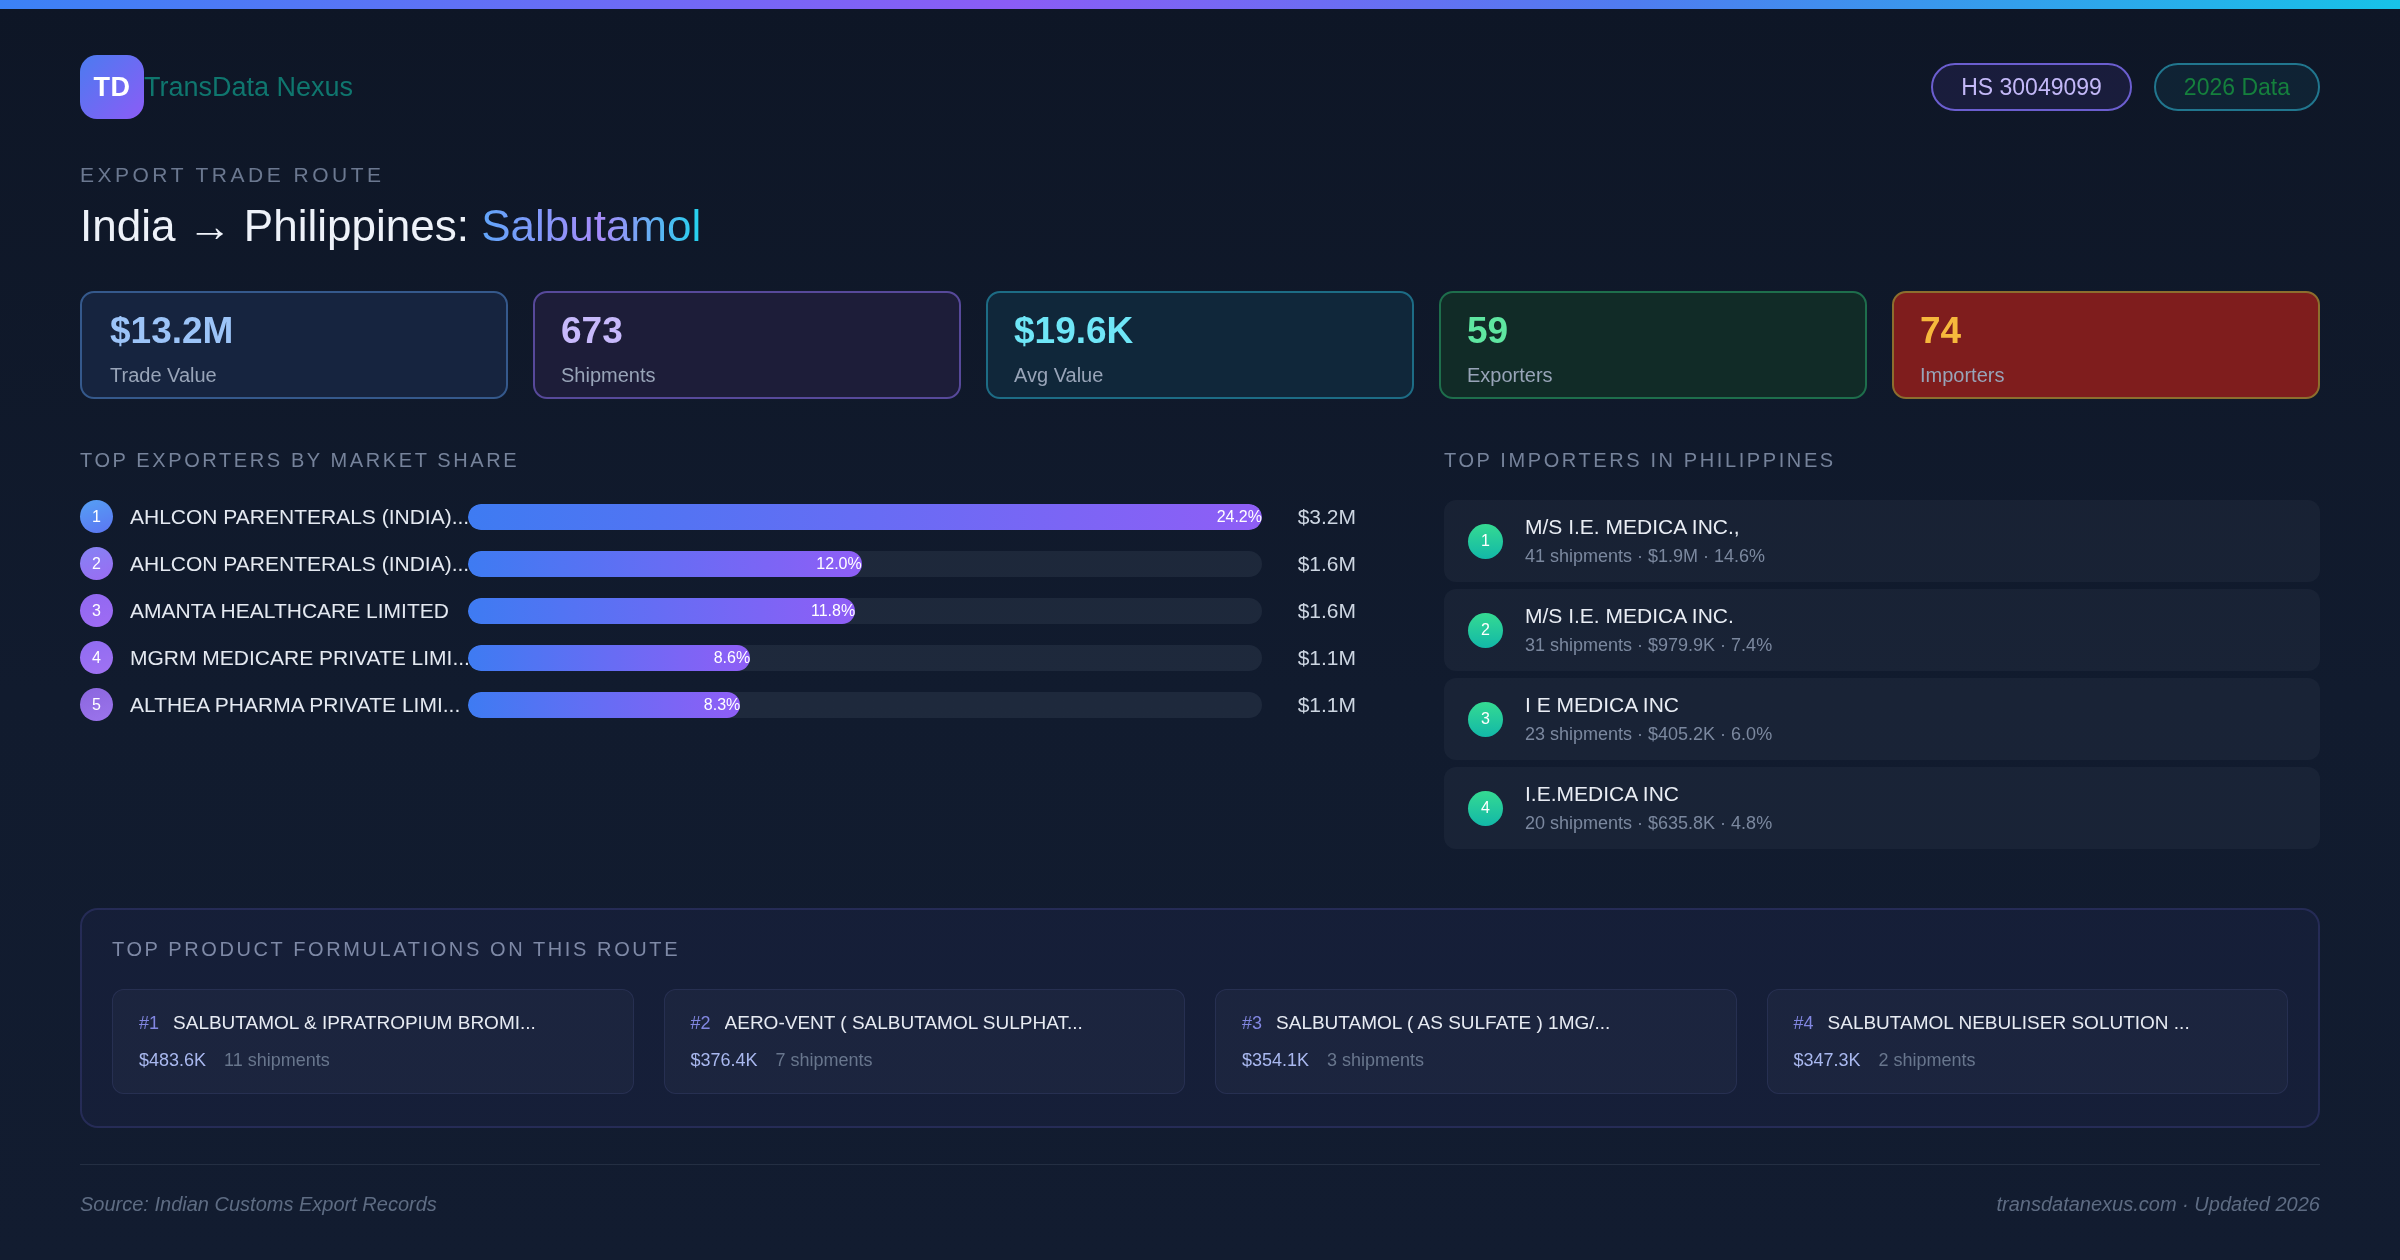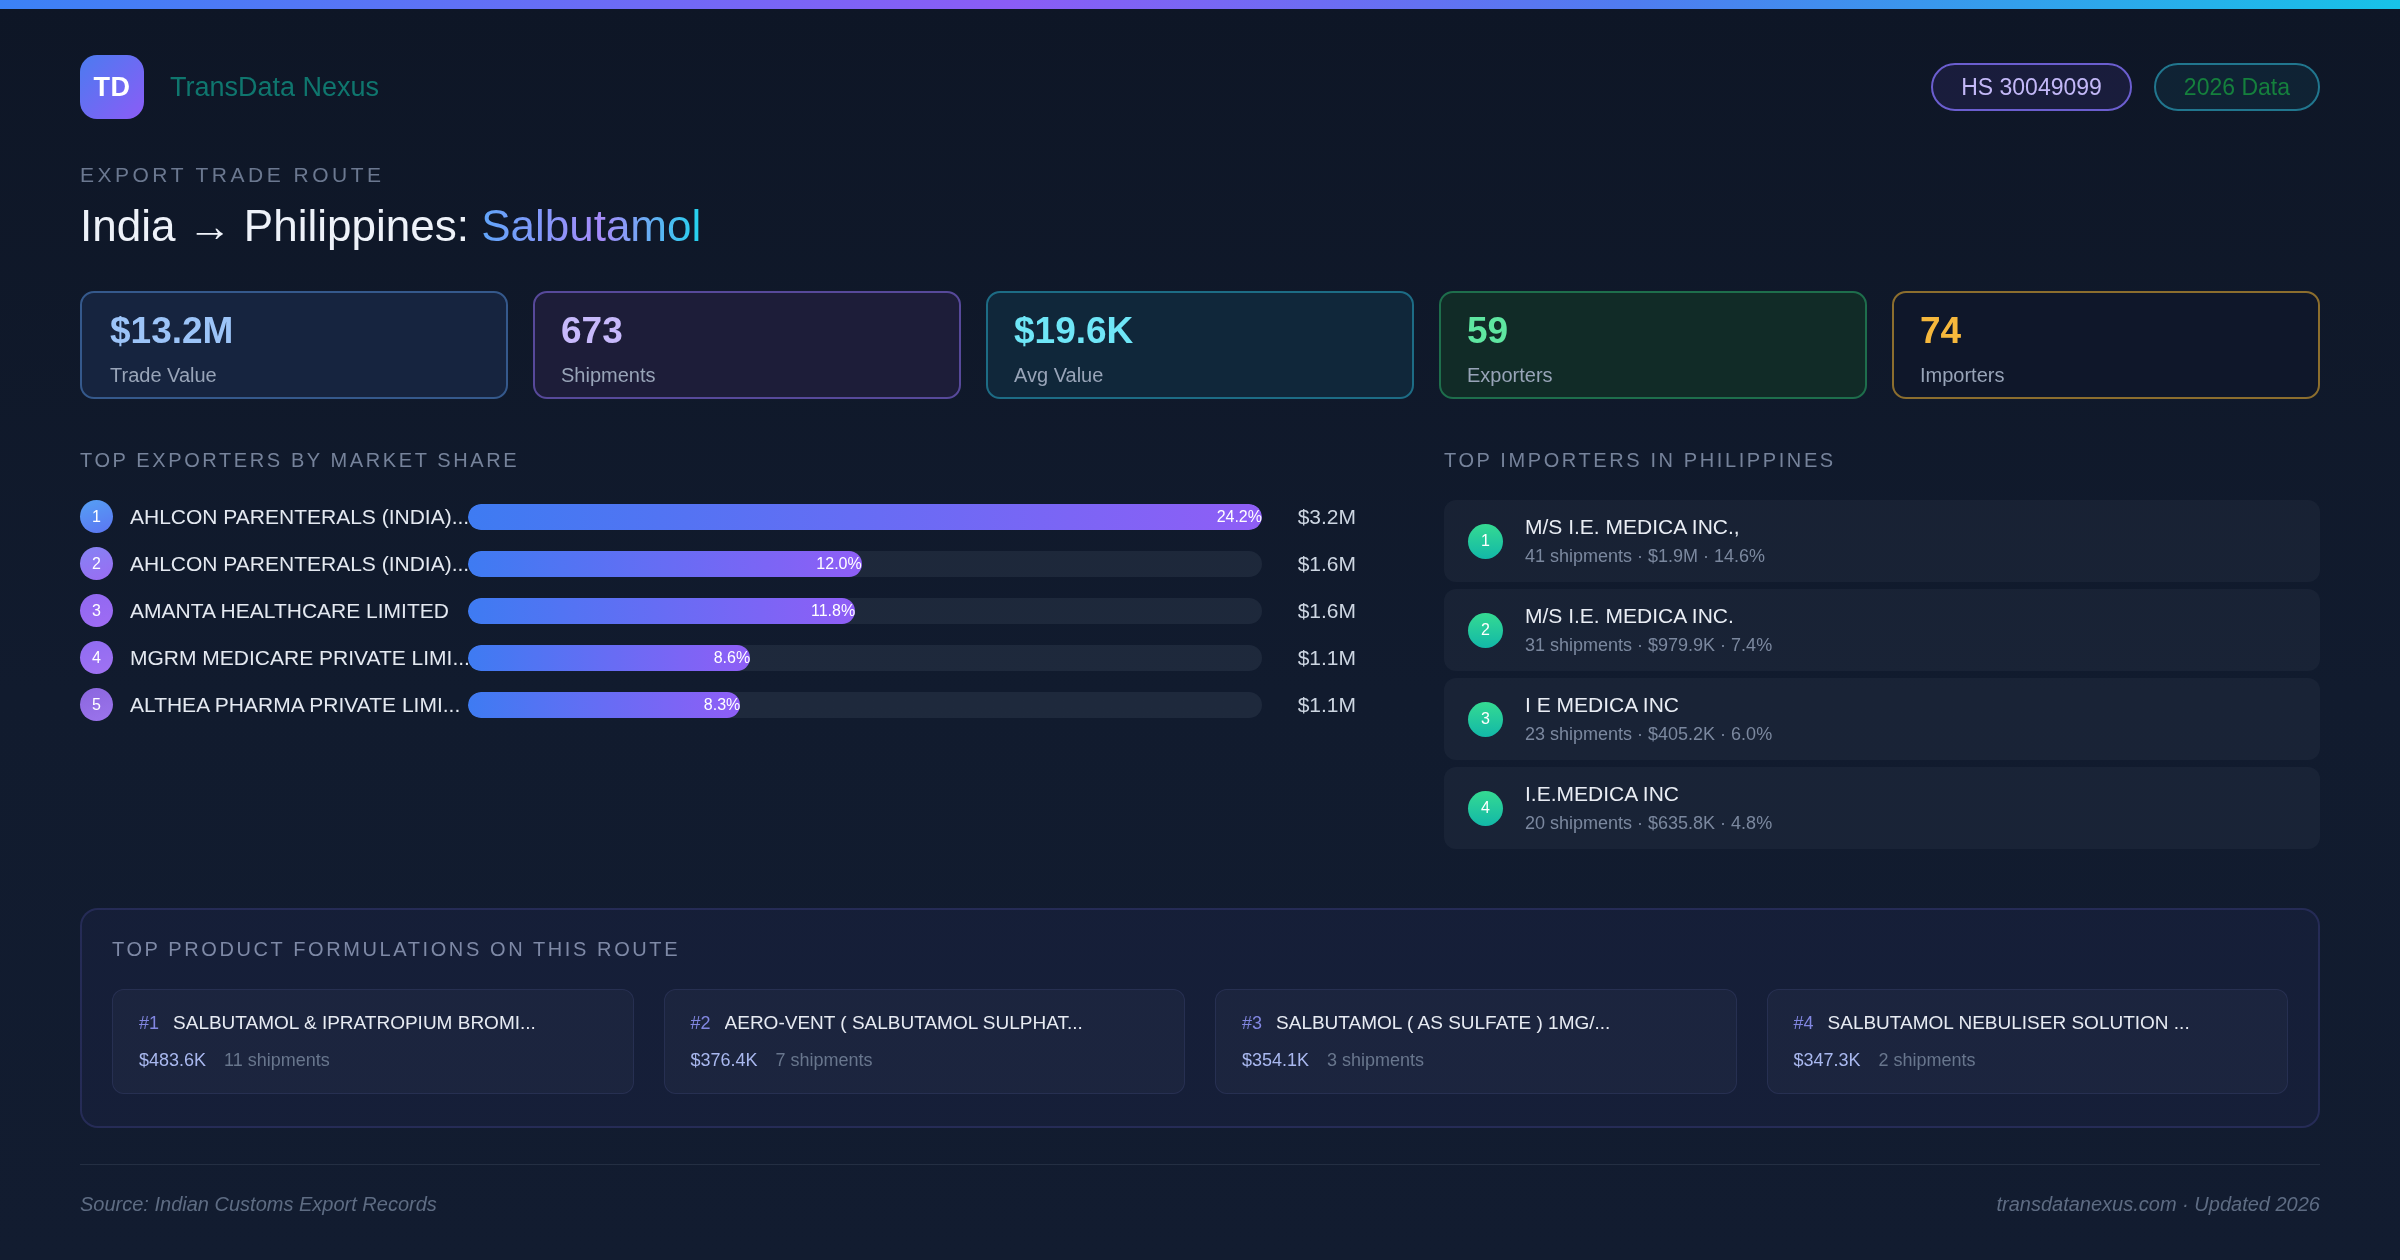--- a/index.html
+++ b/index.html
@@ -9,21 +9,21 @@
     background:linear-gradient(180deg,#0e1626 0%,#111b2e 55%,#121c30 100%);
     font-family:"Liberation Sans", sans-serif;
     color:#e2e8f0;
   }
   .top-accent { height:9px; width:100%;
     background:linear-gradient(90deg,#3b82f6 0%,#8b5cf6 42%,#4f7cf0 68%,#17c3e8 100%); }
   .page { padding:46px 80px 0 80px; }
 
   
   .header { display:flex; align-items:center; justify-content:space-between; }
-  .brand { display:flex; align-items:center; gap:26px; }
+  .brand { display:flex; align-items:center; }
   .logo { width:64px; height:64px; border-radius:17px;
     background:linear-gradient(135deg,#4b7bf0 0%,#8b5cf6 100%);
     display:flex; align-items:center; justify-content:center;
     font-size:27px; font-weight:600; color:#fff; letter-spacing:.5px; }
   .brand-name { font-size:27px; color:#0f766e; font-weight:400; }
   .chips { display:flex; gap:22px; }
   .chip { height:48px; padding:0 28px; border-radius:26px; display:flex; align-items:center;
     font-size:23px; border:2px solid transparent; }
   .chip.purple { border-color:#6b5ecf; color:#c3b8f7; background:rgba(124,92,246,.10); }
   .chip.cyan   { border-color:#21768e; color:#15803d; background:rgba(34,180,220,.08); }
@@ -37,21 +37,21 @@
 
   
   .stats { margin-top:40px; display:grid; grid-template-columns:repeat(5,1fr); gap:25px; }
   .stat { height:108px; border-radius:14px; border:2px solid; padding:17px 26px; }
   .stat .v { font-size:37px; font-weight:600; }
   .stat .l { margin-top:12px; font-size:20px; color:#98a4b8; }
   .stat.blue   { background:#16243f; border-color:#35598c;padding-left:28px; } .stat.blue .v   { color:#9cc4f8; }
   .stat.purple { background:#1d1d39; border-color:#57499a; } .stat.purple .v { color:#c7b9fb; }
   .stat.cyan   { background:#10273a; border-color:#1d6c85; } .stat.cyan .v   { color:#6fe6f7; }
   .stat.green  { background:#112b27; border-color:#1e6e4c; } .stat.green .v  { color:#5fe6a1; }
-  .stat.amber  { background:#0f172a; border-color:#8c6e2e; } .stat.amber .v  { color:#f6b83c; }
+  .stat.amber  { background:#7f1d1d; border-color:#8c6e2e; } .stat.amber .v  { color:#f6b83c; }
 
   
   .columns { margin-top:50px; display:grid; grid-template-columns:1276px 876px; column-gap:88px; }
   .sec-head { font-size:20px; letter-spacing:2.6px; color:#76839b; }
 
   
   .exp-list { margin-top:28px; }
   .exp-row { display:flex; align-items:center; margin-bottom:14px; height:33px; }
   .rank { width:33px; height:33px; flex:0 0 33px; border-radius:50%;
     display:flex; align-items:center; justify-content:center; font-size:16px; color:#fff; }

